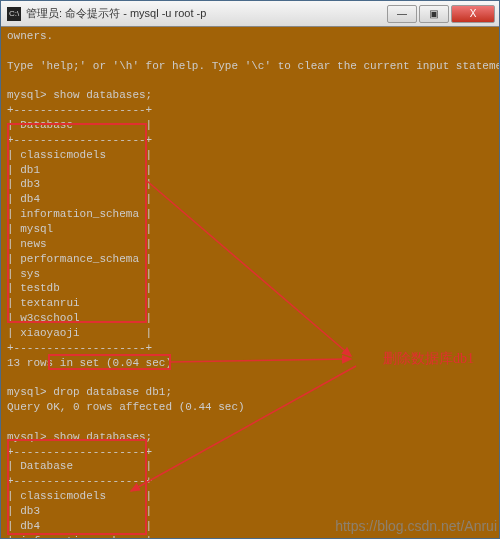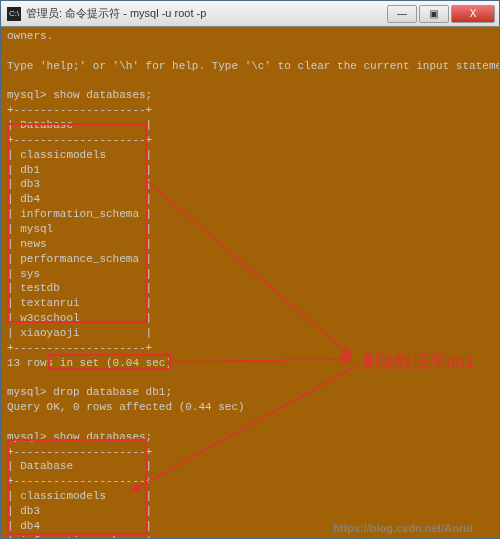--- a/index.html
+++ b/index.html
@@ -60,31 +60,31 @@
     overflow: hidden;
   }
   .highlight-box {
     position: absolute;
     border: 2px solid #e03030;
     pointer-events: none;
   }
   .annotation {
     position: absolute;
     color: #e03030;
-    font-family: Liberation Sans, sans-serif;
-    font-size: 17px;
+    font-family: Liberation Serif, serif;
+    font-size: 14px;
+    margin-left: 22px;
   }
   .watermark {
     position: absolute;
-    right: 26px; bottom: 4px;
+    right: 2px; bottom: 4px;
     color: #888;
     font-family: sans-serif;
-    font-size: 11px;
+    font-size: 14px;
     opacity: .8;
-    font-weight: bold;
   }
   .arrow-svg { position: absolute; left:0; top:0; pointer-events:none; }
 </style>
 </head>
 <body>
 
 <div class="window">
 
   <div class="titlebar">
     <span class="title-icon">C:\</span>

